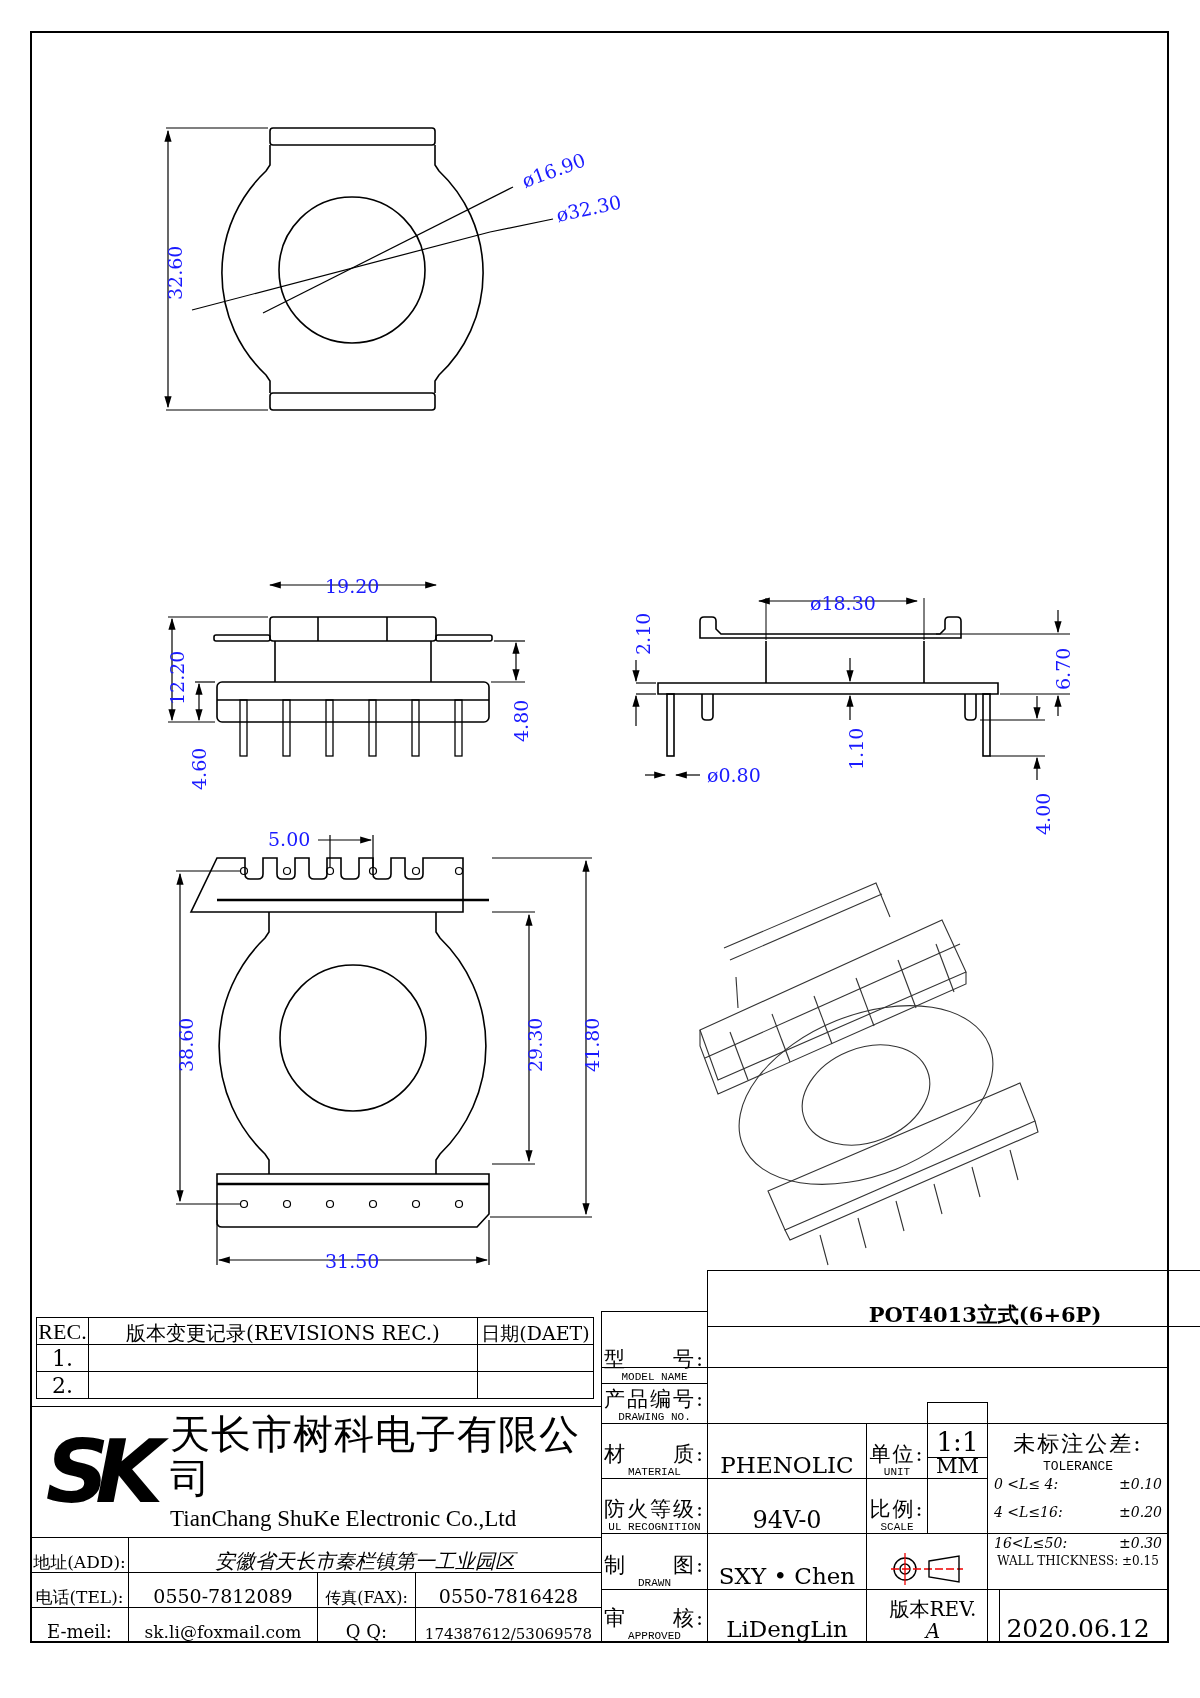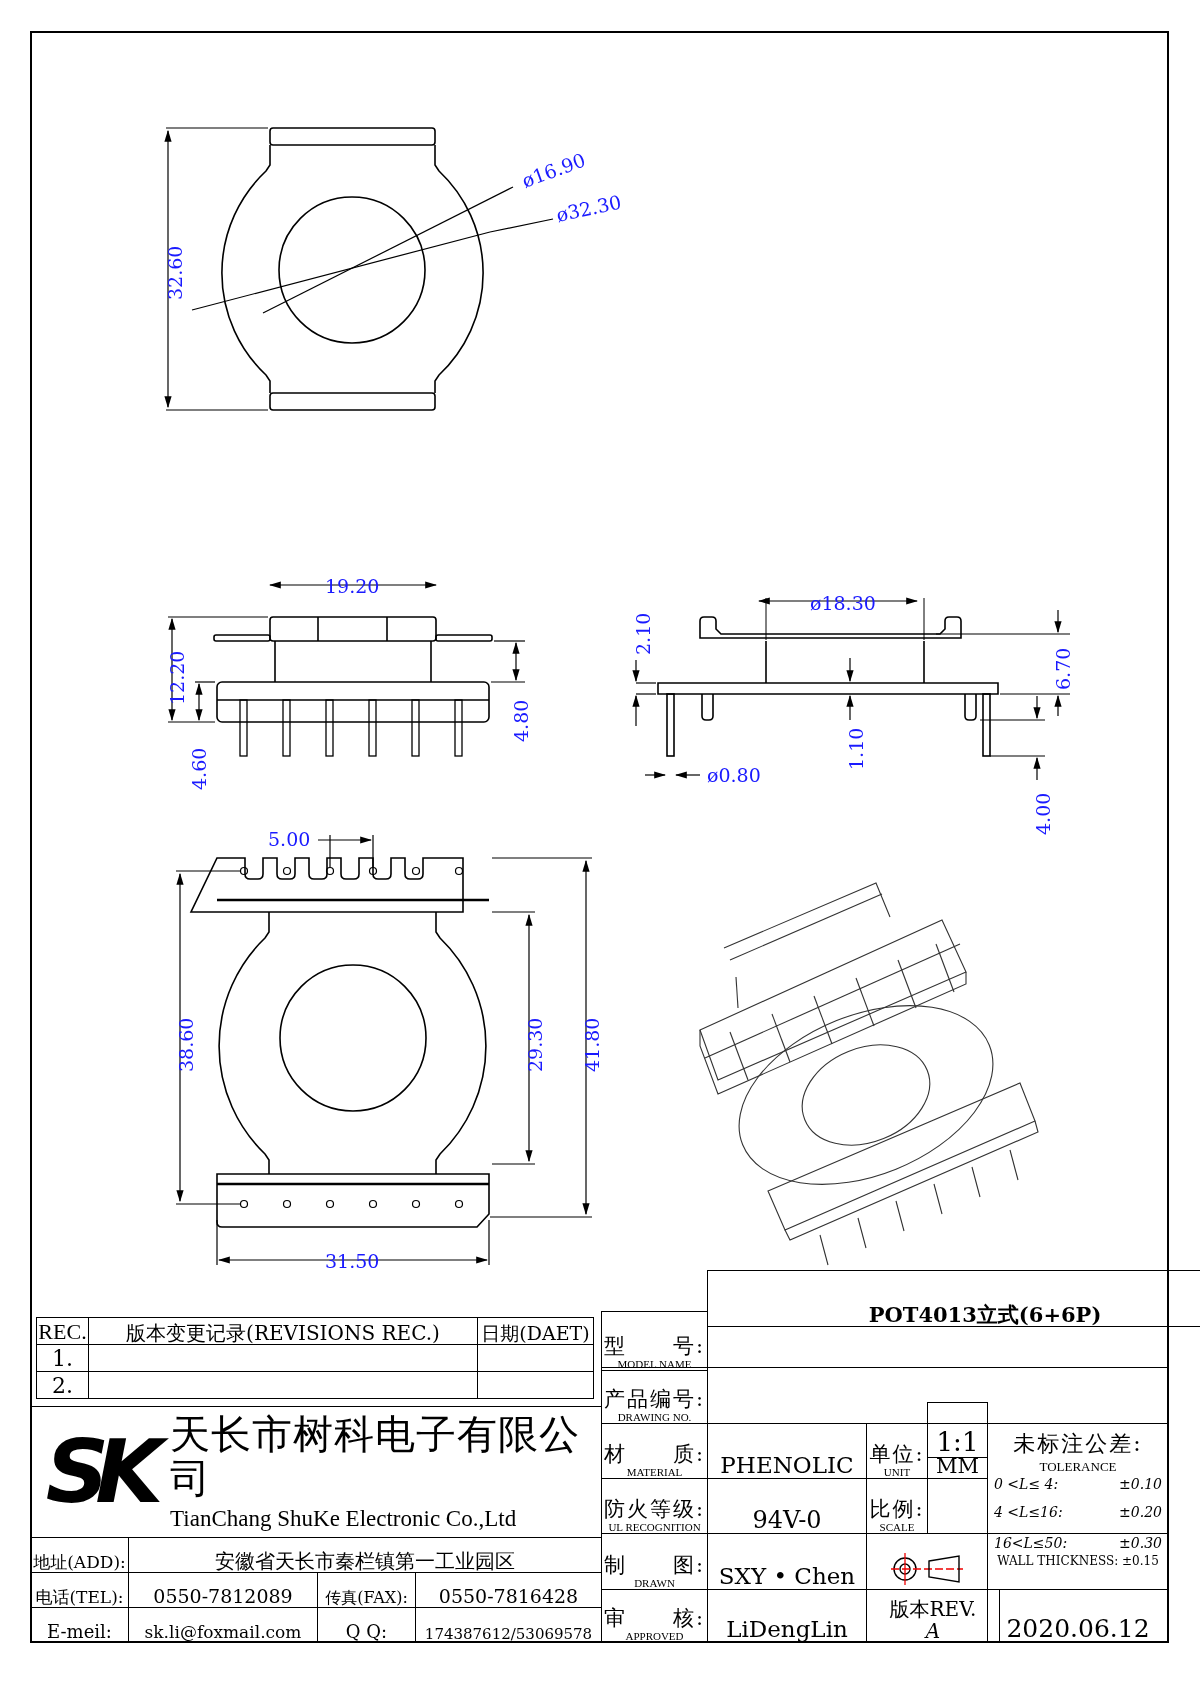--- a/index.html
+++ b/index.html
@@ -2,21 +2,21 @@
 <html><head>
 <meta charset="utf-8">
 <style>
   html,body{margin:0;padding:0;background:#fff;}
   body{width:1200px;height:1698px;position:relative;overflow:hidden;font-family:"DejaVu Serif","Liberation Serif",serif;color:#000;}
   .frame{position:absolute;left:30px;top:31px;width:1139px;height:1612px;border:2px solid #000;box-sizing:border-box;}
   svg.draw{position:absolute;left:0;top:0;}
   .dim{fill:#1a1aff;font-family:"DejaVu Serif","Liberation Serif",serif;font-size:19px;}
   .cell{position:absolute;box-sizing:border-box;border:1.5px solid #000;display:flex;align-items:center;justify-content:flex-end;text-align:center;flex-direction:column;line-height:1.1;}
   .big{font-size:22px;}
-  .sm{font-size:11px;font-family:Liberation Serif, serif;}
+  .sm{font-size:11px;font-family:Liberation Mono, monospace;}
   .lbl{font-size:21px;letter-spacing:2px;}
   .mono{font-family:"Liberation Serif","DejaVu Serif",serif;}
 </style>
 </head>
 <body>
 
 <div class="frame"></div>
 
 <svg class="draw" width="1200" height="1310" fill="none" stroke="#000" stroke-width="1.6">
   <defs>
@@ -215,21 +215,21 @@
   <div style="width:110px;margin-left:14px;font-family:'DejaVu Sans',sans-serif;font-weight:bold;font-size:88px;letter-spacing:-14px;font-style:italic;text-align:center;">SK</div>
   <div style="margin-left:20px;text-align:left;">
     <div style="font-size:40px;letter-spacing:1px;">天长市树科电子有限公司</div>
     <div class="mono" style="font-size:23px;margin-top:6px;">TianChang ShuKe Electronic Co.,Ltd</div>
   </div>
 </div>
 
 <div class="cell" style="left:30px;top:1537px;width:99px;height:36px;">
     <span style="font-size:17px">地址(ADD):</span>
   </div>
-<div class="cell" style="left:128px;top:1537px;width:474px;height:36px;">
+<div class="cell" style="left:128px;top:1537px;width:474px;height:36px;font-style:italic;">
     <span style="font-size:20px">安徽省天长市秦栏镇第一工业园区</span>
   </div>
 <div class="cell" style="left:30px;top:1572px;width:99px;height:36px;">
     <span style="font-size:17px">电话(TEL):</span>
   </div>
 <div class="cell" style="left:128px;top:1572px;width:190px;height:36px;">
     <span style="font-size:19px">0550-7812089</span>
   </div>
 <div class="cell" style="left:317px;top:1572px;width:99px;height:36px;">
     <span style="font-size:16px">传真(FAX):</span>
@@ -243,21 +243,21 @@
 <div class="cell" style="left:128px;top:1607px;width:190px;height:36px;">
     <span style="font-size:17px">sk.li@foxmail.com</span>
   </div>
 <div class="cell" style="left:317px;top:1607px;width:99px;height:36px;">
     <span style="font-size:18px">Q Q:</span>
   </div>
 <div class="cell" style="left:415px;top:1607px;width:187px;height:36px;">
     <span style="font-size:15px">174387612/53069578</span>
   </div>
 
-<div class="cell" style="left:601px;top:1311px;width:107px;height:60px;">
+<div class="cell" style="left:601px;top:1311px;width:107px;height:73px;">
     <span class="lbl">型　　号:</span>
     <span class="sm">MODEL NAME</span>
   </div>
 <div class="cell" style="left:707px;top:1270px;width:556px;height:57px;font-weight:bold;">
     <span style="font-size:21px">POT4013立式(6+6P)</span>
   </div>
 
 <div class="cell" style="left:601px;top:1367px;width:107px;height:57px;">
     <span class="lbl">产品编号:</span>
     <span class="sm">DRAWING NO.</span>

